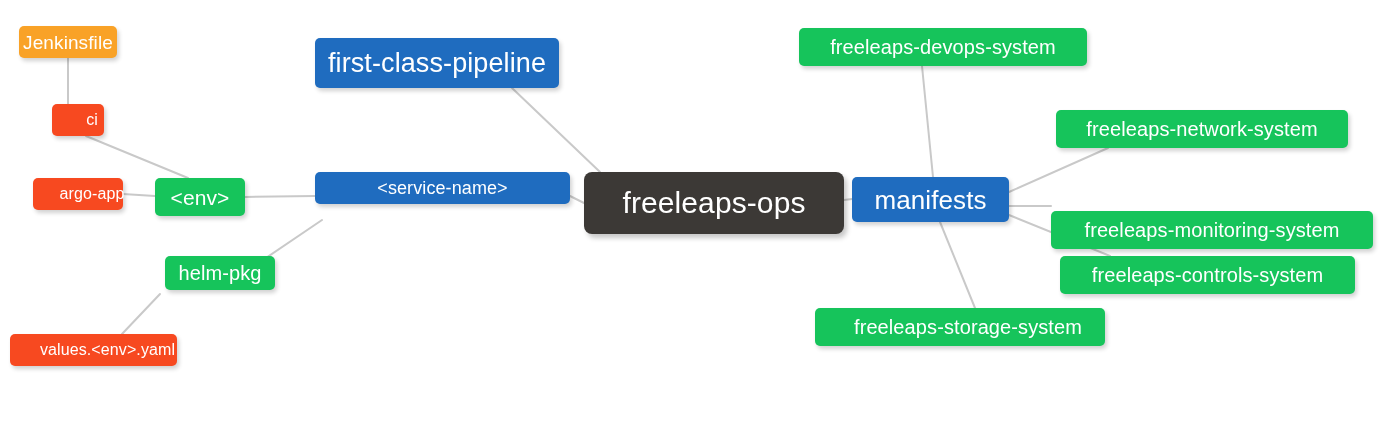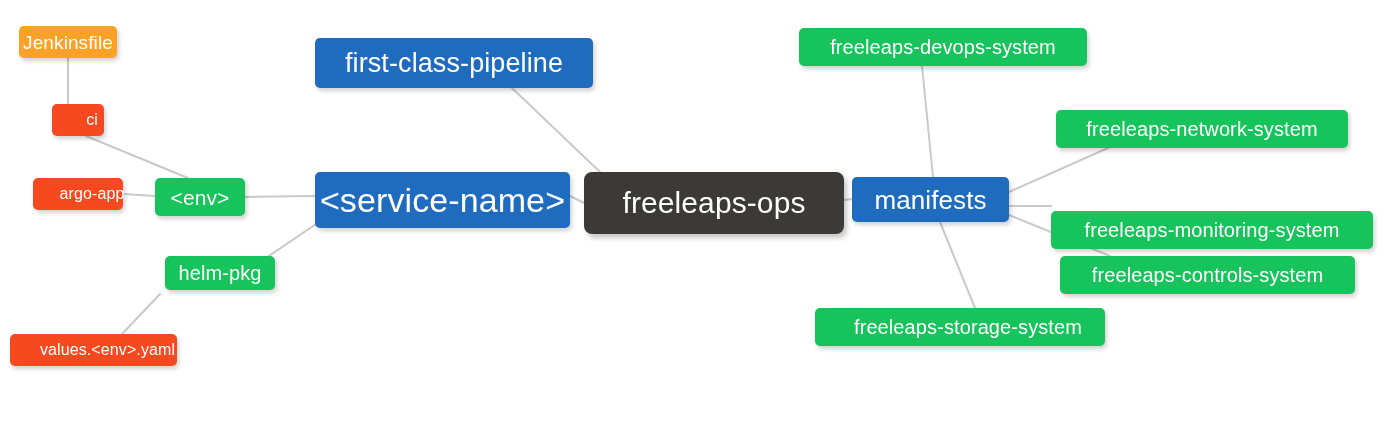--- a/index.html
+++ b/index.html
@@ -64,22 +64,22 @@
       <line x1="68" y1="104" x2="68" y2="58" stroke="#c9c9c9" stroke-width="2" stroke-linecap="round"></line>
       <line x1="160" y1="294" x2="122" y2="334" stroke="#c9c9c9" stroke-width="2" stroke-linecap="round"></line>
       <line x1="933" y1="177" x2="922" y2="66" stroke="#c9c9c9" stroke-width="2" stroke-linecap="round"></line>
       <line x1="1009" y1="192" x2="1108" y2="148" stroke="#c9c9c9" stroke-width="2" stroke-linecap="round"></line>
       <line x1="1009" y1="206" x2="1051" y2="206" stroke="#c9c9c9" stroke-width="2" stroke-linecap="round"></line>
       <line x1="1009" y1="215" x2="1110" y2="256" stroke="#c9c9c9" stroke-width="2" stroke-linecap="round"></line>
       <line x1="940" y1="222" x2="975" y2="308" stroke="#c9c9c9" stroke-width="2" stroke-linecap="round"></line>
     </svg>
   <div id="node-layer">
       <div class="node root" style="left: 584px; top: 172px; width: 260px; height: 62px; font-size: 30px;">freeleaps-ops</div>
-      <div class="node blue" style="left: 315px; top: 172px; width: 255px; height: 56px; font-size: 34px;">&lt;service-name&gt;</div>
-      <div class="node blue" style="left: 315px; top: 38px; width: 278px; height: 50px; font-size: 27px;">first-class-pipeline</div>
+      <div class="node blue" style="left: 315px; top: 172px; width: 255px; height: 32px; font-size: 18px;">&lt;service-name&gt;</div>
+      <div class="node blue" style="left: 315px; top: 38px; width: 244px; height: 50px; font-size: 27px;">first-class-pipeline</div>
       <div class="node blue" style="left: 852px; top: 177px; width: 157px; height: 45px; font-size: 26px;">manifests</div>
       <div class="node green" style="left: 155px; top: 178px; width: 90px; height: 38px; font-size: 21px;">&lt;env&gt;</div>
       <div class="node red" style="left: 52px; top: 104px; width: 34px; height: 32px; font-size: 16px;">ci</div>
       <div class="node orange" style="left: 19px; top: 26px; width: 98px; height: 32px; font-size: 19px;">Jenkinsfile</div>
       <div class="node red" style="left: 33px; top: 178px; width: 90px; height: 32px; font-size: 16px;">argo-app</div>
       <div class="node green" style="left: 150px; top: 256px; width: 110px; height: 34px; font-size: 20px; margin-left: 15px;">helm-pkg</div>
       <div class="node red" style="left: 10px; top: 334px; width: 167px; height: 32px; font-size: 16px;">values.&lt;env&gt;.yaml</div>
       <div class="node green" style="left: 799px; top: 28px; width: 288px; height: 38px; font-size: 20px;">freeleaps-devops-system</div>
       <div class="node green" style="left: 1056px; top: 110px; width: 292px; height: 38px; font-size: 20px;">freeleaps-network-system</div>
       <div class="node green" style="left: 1051px; top: 187px; width: 322px; height: 38px; font-size: 20px; margin-top: 24px;">freeleaps-monitoring-system</div>

